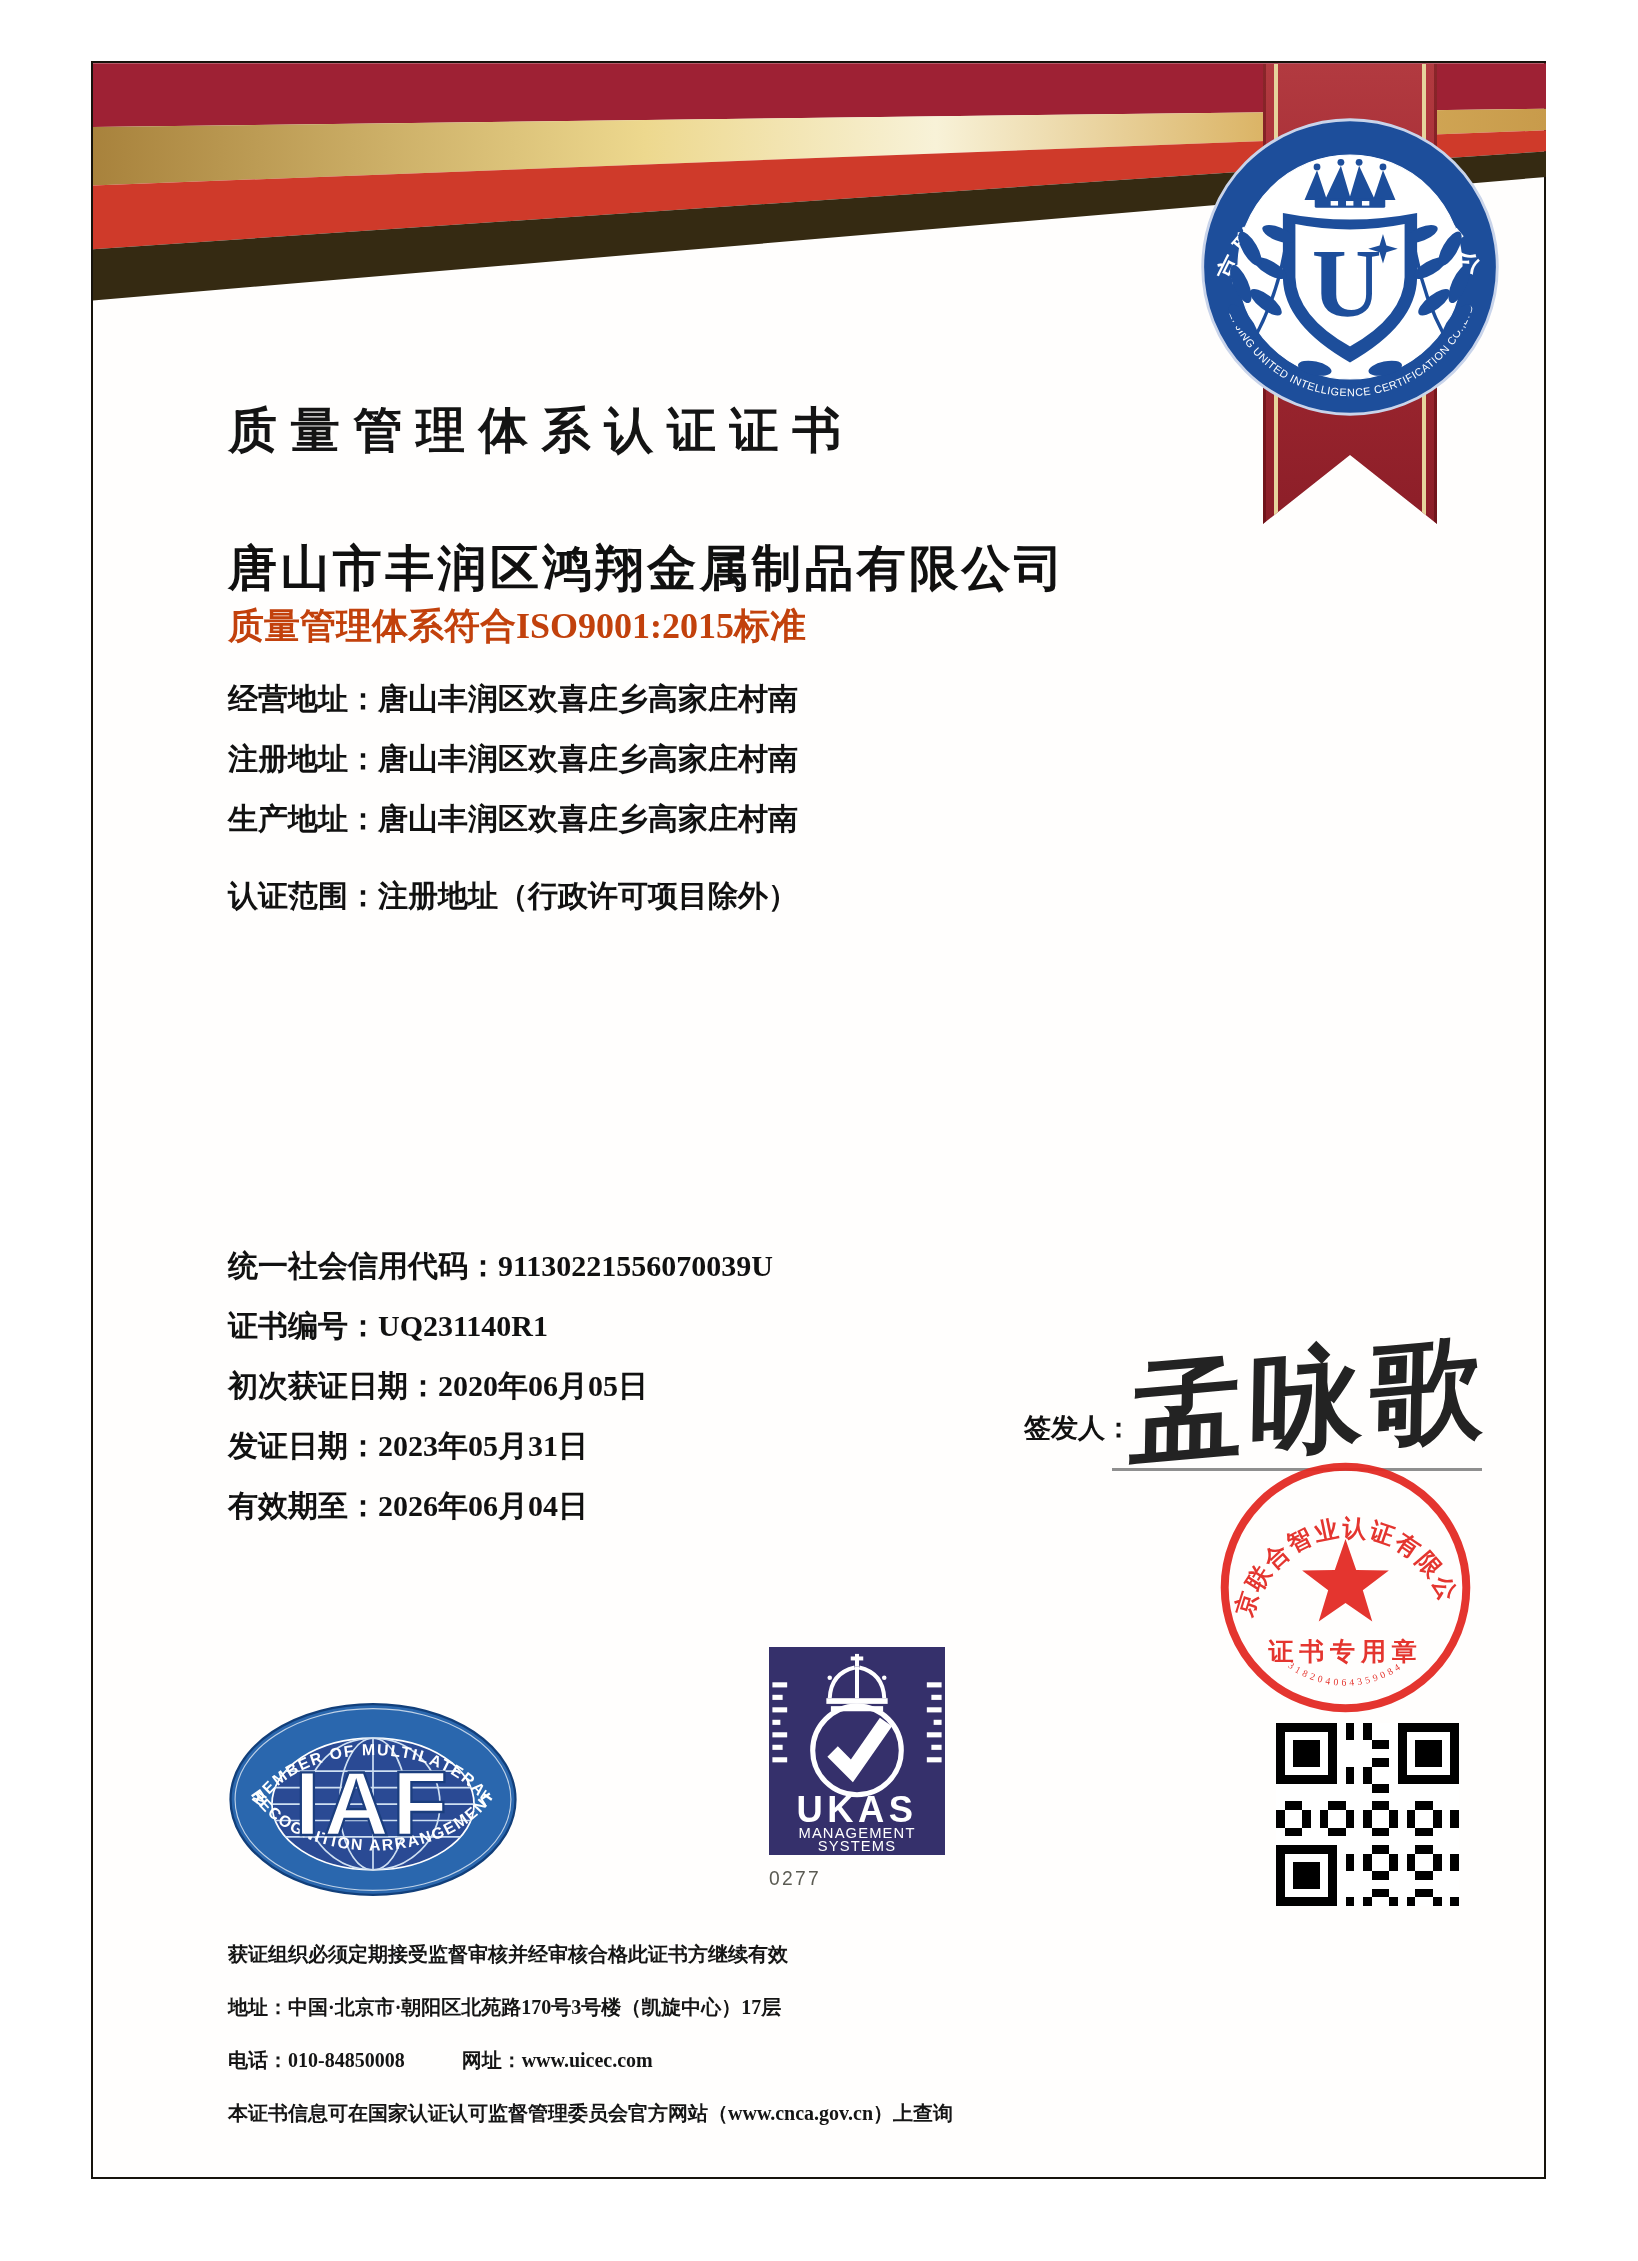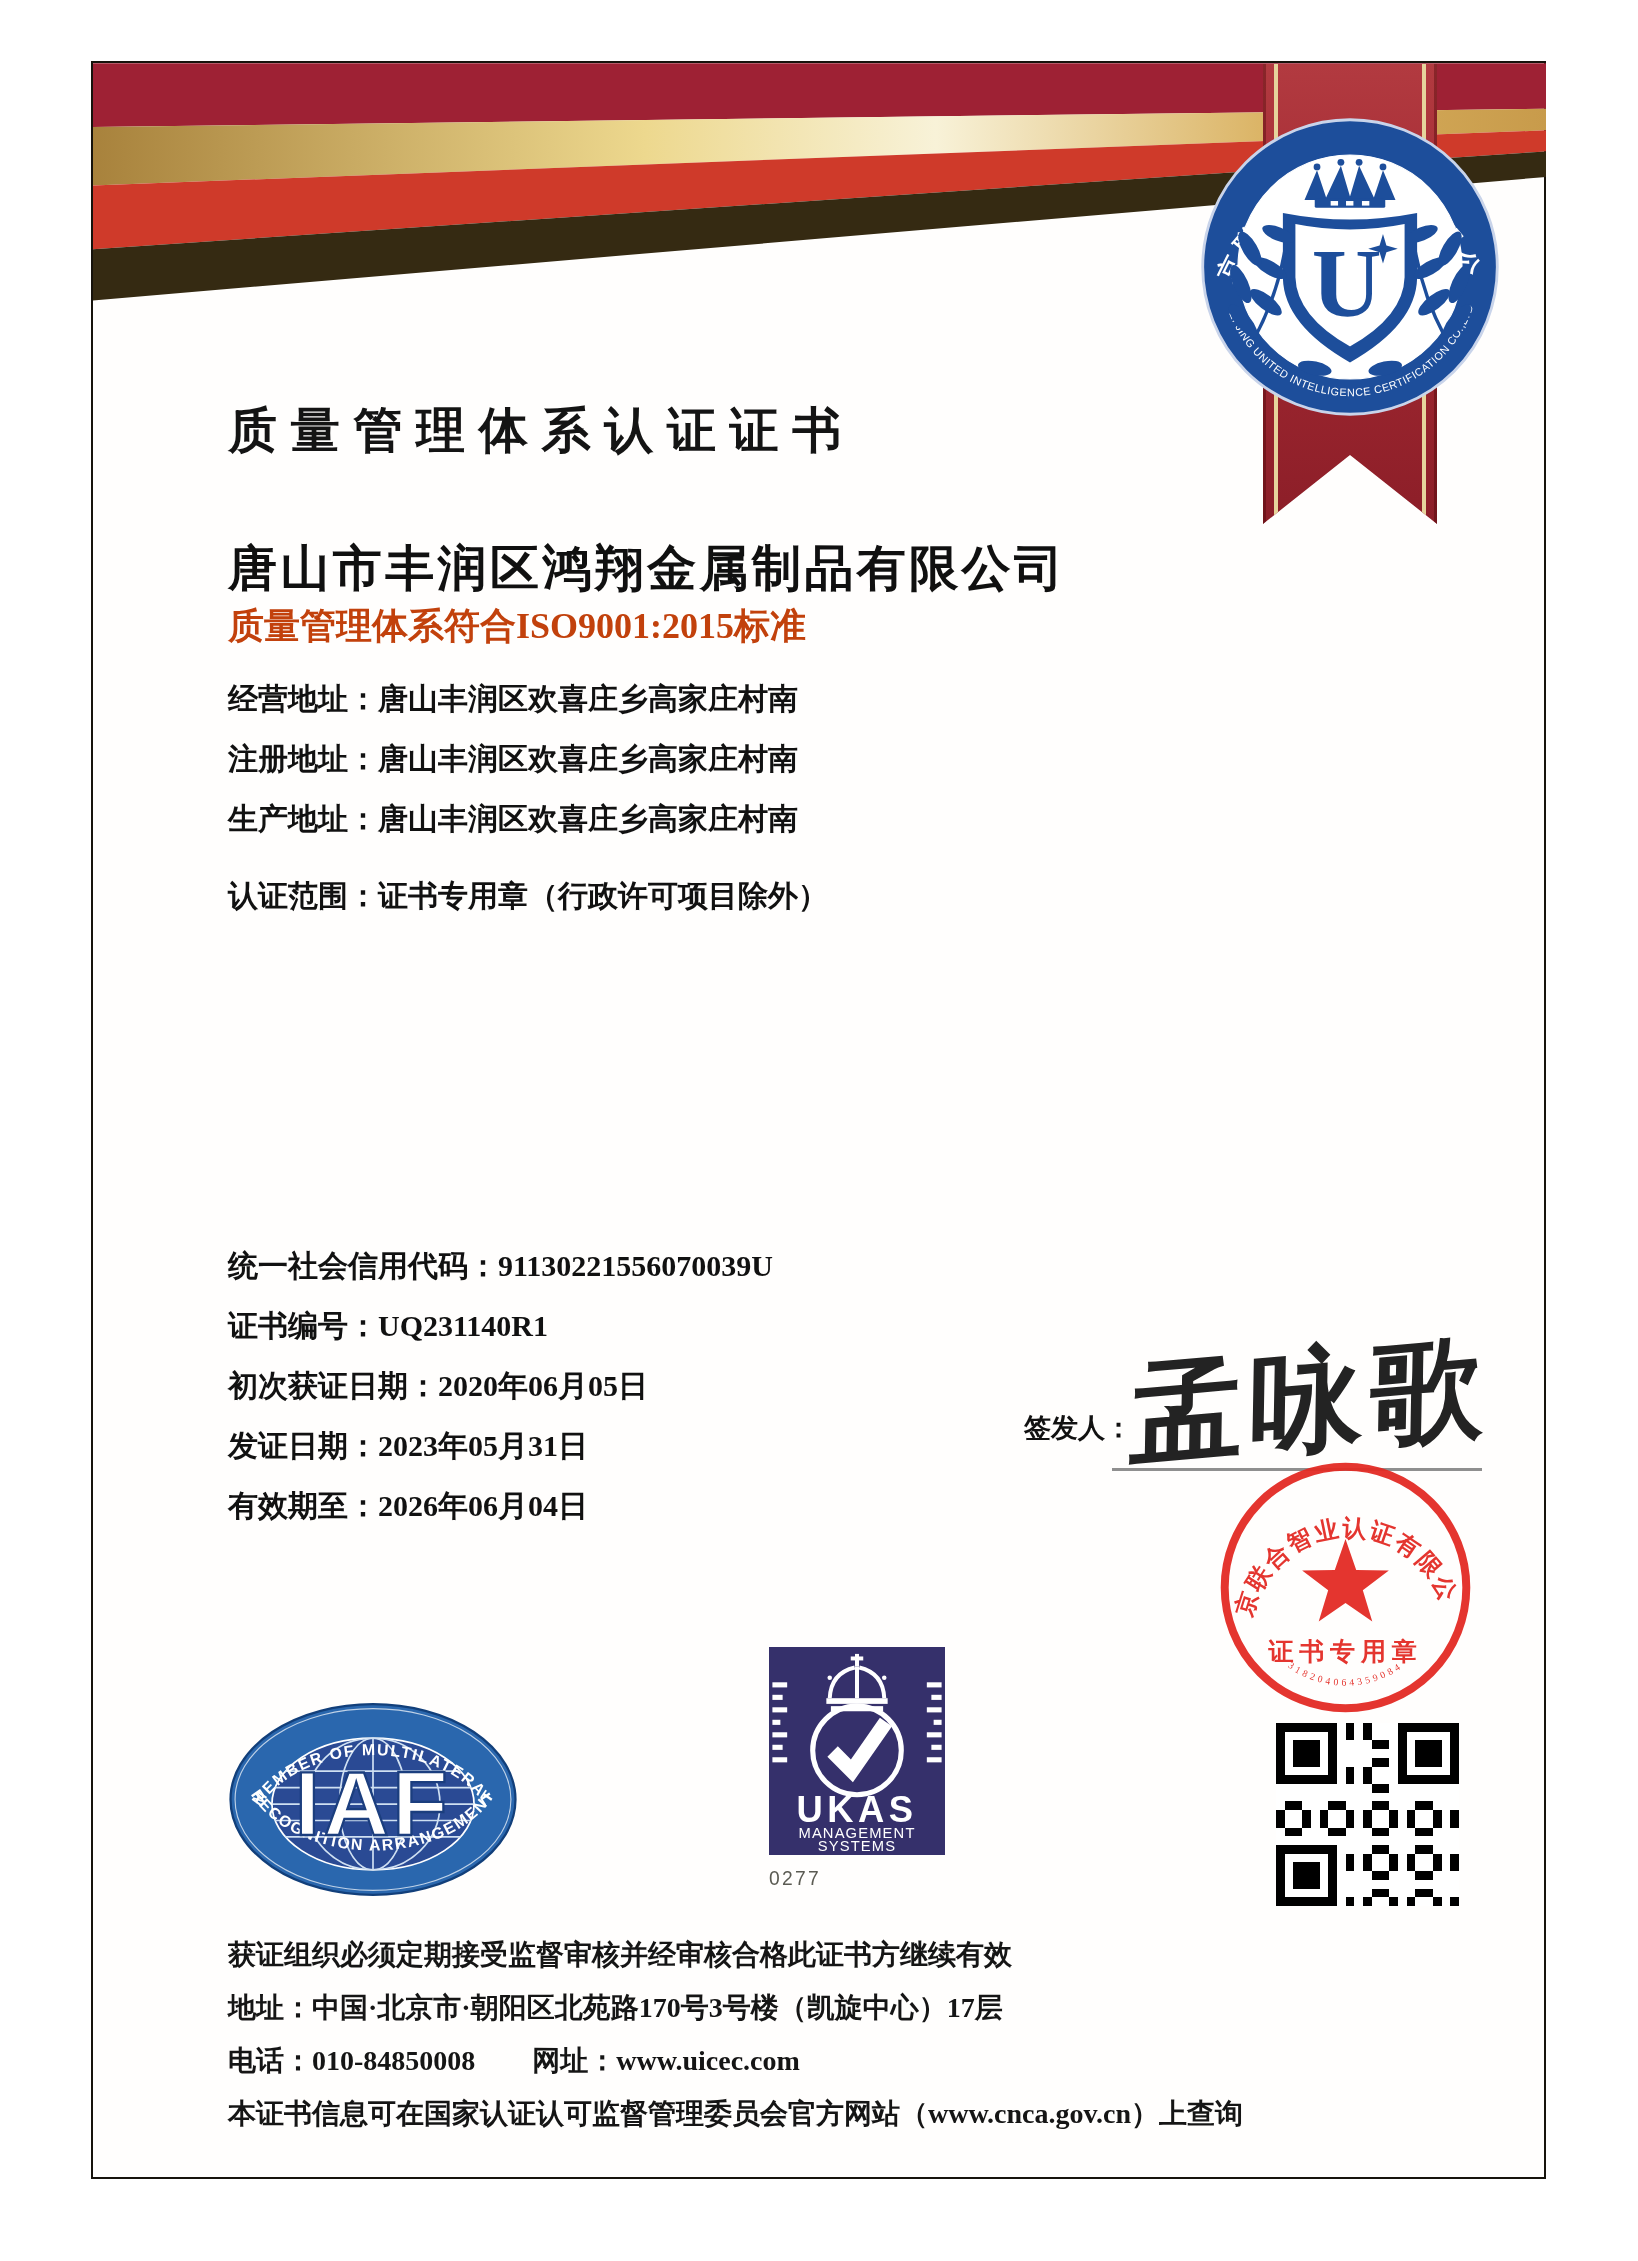--- a/index.html
+++ b/index.html
@@ -45,21 +45,21 @@
     z-index:5;white-space:nowrap;
   }
   .sig-line{position:absolute;left:1112px;top:1468px;width:370px;height:2.8px;background:#8f8f8f;z-index:4;}
   .seal{position:absolute;left:1219px;top:1461px;width:253px;height:253px;z-index:6;opacity:.95;}
   .iaf{position:absolute;left:229px;top:1703px;width:288px;height:193px;}
   .ukas-wrap{position:absolute;left:769px;top:1647px;width:178px;}
   .ukas-rect{width:176px;height:208px;background:#35306b;position:relative;}
   .ukas-num{width:100%;text-align:left;font-size:19.3px;color:#5b5b53;margin-top:12.5px;
     font-family:"Liberation Sans","DejaVu Sans",sans-serif;letter-spacing:2.3px;}
   .qr{position:absolute;left:1276px;top:1723px;width:183px;height:183px;}
-  .footer{position:absolute;left:228px;top:1928px;font-size:28px;font-weight:700;line-height:53px;color:#151515;}
+  .footer{position:absolute;left:228px;top:1928px;font-size:20px;font-weight:700;line-height:53px;color:#151515;}
   .footer .gap{display:inline-block;width:57px;}
   .sans{font-family:"Liberation Sans","DejaVu Sans",sans-serif;}
 </style>
 </head>
 <body>
 
 <div class="frame"></div>
 
 <svg class="stripes" viewBox="0 0 2555 430">
   <defs>
@@ -138,21 +138,21 @@
 <div class="company">唐山市丰润区鸿翔金属制品有限公司</div>
 <div class="standard">质量管理体系符合ISO9001:2015标准</div>
 
 <div class="addr-block">
   <div><span>经营地址：</span><span>唐山丰润区欢喜庄乡高家庄村南</span></div>
   <div><span>注册地址：</span><span>唐山丰润区欢喜庄乡高家庄村南</span></div>
   <div><span>生产地址：</span><span>唐山丰润区欢喜庄乡高家庄村南</span></div>
 </div>
 
 <div class="scope-line">
-  <span>认证范围：</span><span>证书专用章（行政许可项目除外）</span>
+  <span>认证范围：</span><span>注册地址（行政许可项目除外）</span>
 </div>
 
 <div class="detail-block">
   <div><span>统一社会信用代码：</span><span>91130221556070039U</span></div>
   <div><span>证书编号：</span><span>UQ231140R1</span></div>
   <div><span>初次获证日期：</span><span>2020年06月05日</span></div>
   <div><span>发证日期：</span><span>2023年05月31日</span></div>
   <div><span>有效期至：</span><span>2026年06月04日</span></div>
 </div>
 

